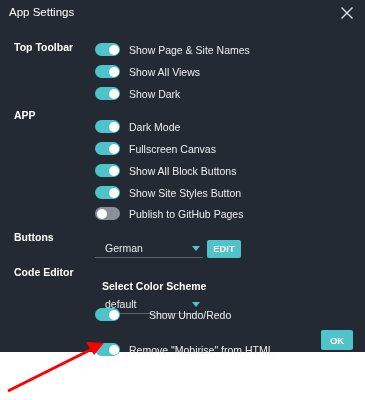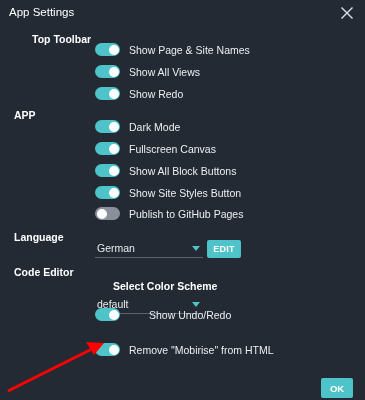--- a/index.html
+++ b/index.html
@@ -11,21 +11,21 @@
     height: 400px;
     background: #ffffff;
     font-family: "Liberation Sans", sans-serif;
     overflow: hidden;
   }
   .dialog {
     position: absolute;
     left: 0;
     top: 0;
     width: 365px;
-    height: 400px;
+    height: 352px;
     background: #232a33;
     box-sizing: border-box;
   }
   .titlebar {
     position: absolute;
     left: 0;
     top: 0;
     width: 365px;
     height: 26px;
   }
@@ -87,21 +87,21 @@
 
   
   .select {
     position: absolute;
     height: 18px;
     border-bottom: 1px solid #5d646d;
     box-sizing: border-box;
   }
   .select .value {
     position: absolute;
-    left: 2px;
+    left: 10px;
     top: 2px;
     font-size: 10.5px;
     color: #e8eaed;
   }
   .select .caret {
     position: absolute;
     right: 3px;
     top: 6px;
     width: 0;
     height: 0;
@@ -161,39 +161,39 @@
   <div class="titlebar">
     <div class="dialog-title">App Settings</div>
     <div class="close-icon">
       <svg viewBox="0 0 18 18" width="18" height="18" aria-hidden="true">
         <line x1="3.5" y1="3.5" x2="14.5" y2="14.5" stroke="#d8dce2" stroke-width="1.4"></line>
         <line x1="14.5" y1="3.5" x2="3.5" y2="14.5" stroke="#d8dce2" stroke-width="1.4"></line>
       </svg>
     </div>
   </div>
 
-  <div class="section-label" style="left:14px; top:33px;margin-left:18px;">Top Toolbar</div>
+  <div class="section-label" style="left:14px; top:41px;">Top Toolbar</div>
 
   <div class="row" style="top:41px;">
     <div class="toggle on">
         <span class="knob"></span>
       </div>
     <div class="row-label">Show Page &amp; Site Names</div>
   </div>
   <div class="row" style="top:63px;">
     <div class="toggle on">
         <span class="knob"></span>
       </div>
     <div class="row-label">Show All Views</div>
   </div>
   <div class="row" style="top:85px;">
     <div class="toggle on">
         <span class="knob"></span>
       </div>
-    <div class="row-label">Show Redo</div>
+    <div class="row-label">Show Dark</div>
   </div>
 
   <div class="section-label" style="left:14px; top:109px;">APP</div>
 
   <div class="row" style="top:118px;">
     <div class="toggle on">
         <span class="knob"></span>
       </div>
     <div class="row-label">Dark Mode</div>
   </div>
@@ -215,31 +215,31 @@
       </div>
     <div class="row-label">Show Site Styles Button</div>
   </div>
   <div class="row" style="top:205px;text-align:center;">
     <div class="toggle off">
         <span class="knob"></span>
       </div>
     <div class="row-label">Publish to GitHub Pages</div>
   </div>
 
-  <div class="section-label" style="left:14px; top:231px;">Language</div>
+  <div class="section-label" style="left:14px; top:231px;">Buttons</div>
 
   <div class="select" style="left:95px; top:240px; width:108px;">
     <div class="value">German</div>
     <div class="caret"></div>
   </div>
   <div class="btn-edit" style="left:207px; top:240px;">EDIT</div>
 
   <div class="section-label" style="left:14px; top:266px;">Code Editor</div>
 
-  <div class="sub-label" style="left:97px; top:280px;padding-left:16px;">Select Color Scheme</div>
+  <div class="sub-label" style="left:86px; top:280px;padding-left:16px;">Select Color Scheme</div>
 
   <div class="select" style="left:95px; top:296px; width:108px;">
     <div class="value">default</div>
     <div class="caret"></div>
   </div>
 
   <div class="row" style="top:306px;gap:20px;">
     <div class="toggle on">
         <span class="knob"></span>
       </div>

